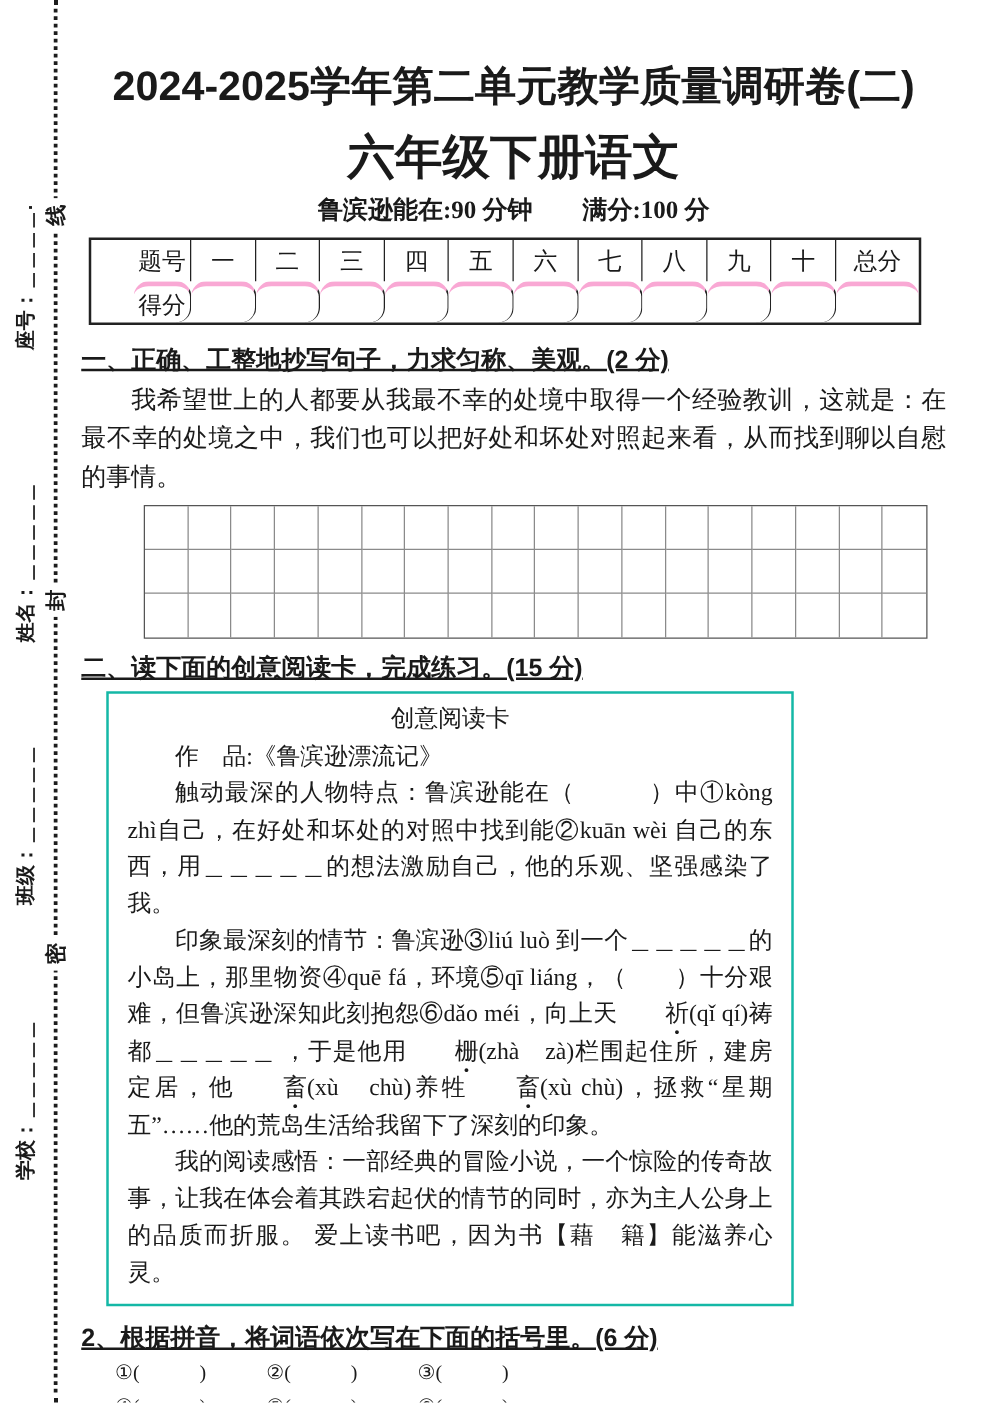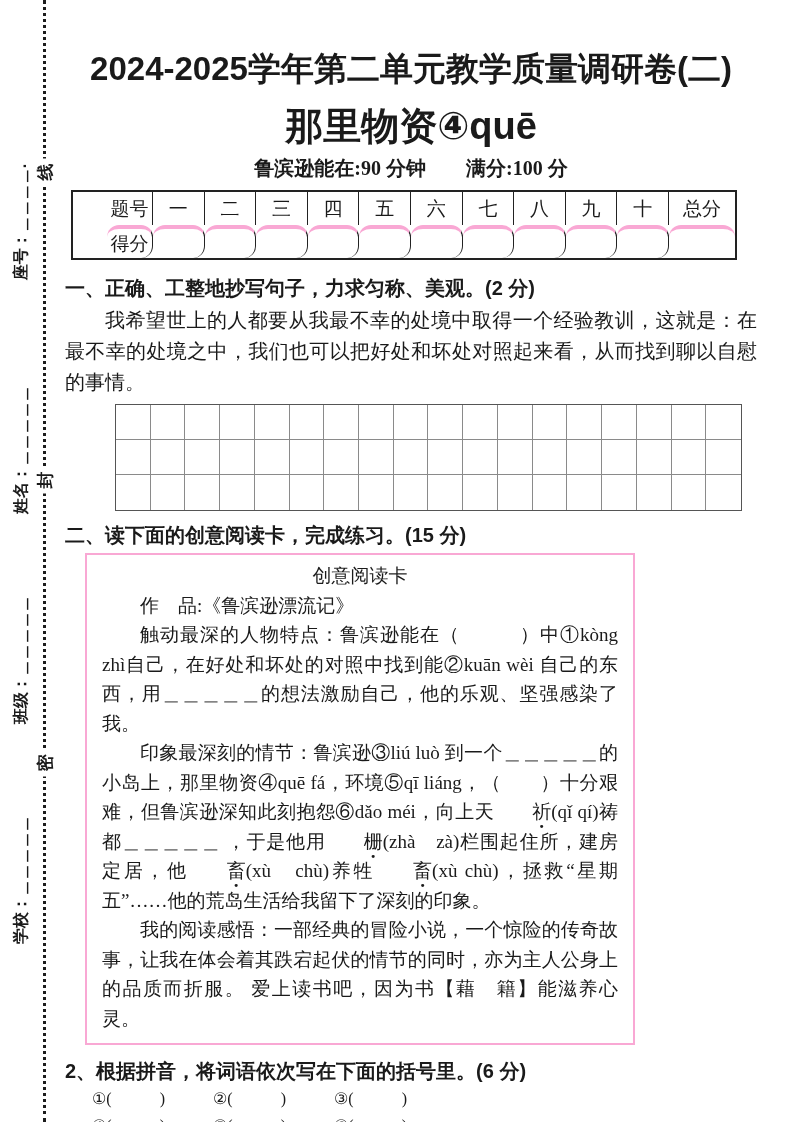--- a/index.html
+++ b/index.html
@@ -68,21 +68,21 @@
   .score-cell {
     height: 33px; display: flex; align-items: center; justify-content: center;
     font-size: 19px; border-right: 1px solid #222;
   }
   .score-cell:last-child { border-right: none; }
   .score-row.body .score-cell { border-top: 4px solid #f9a8d4; border-radius: 12px; }
 
   
   .sec-heading, .question {
     font-family: "Liberation Sans", "DejaVu Sans", sans-serif;
-    font-weight: 700; font-size: 20px; line-height: 27px;
+    font-weight: 700; font-size: 20px; line-height: 27px; text-decoration: underline;
   }
   .sec-heading.s1 { margin-top: 15px; }
   .passage {
     margin-top: 3px; width: 692px;
     font-size: 20px; line-height: 31px;
     text-indent: 2em; text-align: justify;
   }
 
   
   .writing-grid {
@@ -91,21 +91,21 @@
   }
   .wg-cell { height: 35px; border-right: 1px solid #8a8a8a; border-bottom: 1px solid #8a8a8a; }
   .wg-cell:nth-child(18n) { border-right: none; }
   .wg-cell:nth-child(n+37) { border-bottom: none; }
 
   .sec-heading.s2 { margin-top: 11px; }
 
   
   .reading-card {
     margin-top: 4px; margin-left: 20px; width: 550px;
-    border: 2px solid #f9a8d4;
+    border: 2px solid #14b8a6;
     padding: 6px 15px 10px 15px;
     font-size: 19px; line-height: 29.5px;
   }
   .card-title { text-align: center; }
   .card-line, .card-para { text-indent: 2em; text-align: justify; }
 
   .em-dot { position: relative; display: inline-block; }
   .em-dot::after {
     content: "\00B7";
     position: absolute; left: 50%; bottom: -0.52em;
@@ -128,21 +128,21 @@
 <span class="seal-char c2">封</span>
 <span class="seal-char c3">密</span>
 <span class="side-label l1">座号：＿＿＿＿.</span>
 <span class="side-label l2">姓名：＿＿＿＿＿</span>
 <span class="side-label l3">班级：＿＿＿＿＿</span>
 <span class="side-label l4">学校：＿＿＿＿＿</span>
 
 <div class="main">
 
   <div class="title1">2024-2025学年第二单元教学质量调研卷(二)</div>
-  <div class="title2">那里物资④quē</div>
+  <div class="title2">六年级下册语文</div>
   <div class="exam-info">鲁滨逊能在:90 分钟　　满分:100 分</div>
 
   <div class="score-table">
       <div class="score-row head">
         <div class="score-cell">题号</div>
         <div class="score-cell">一</div>
         <div class="score-cell">二</div>
         <div class="score-cell">三</div>
         <div class="score-cell">四</div>
         <div class="score-cell">五</div>

